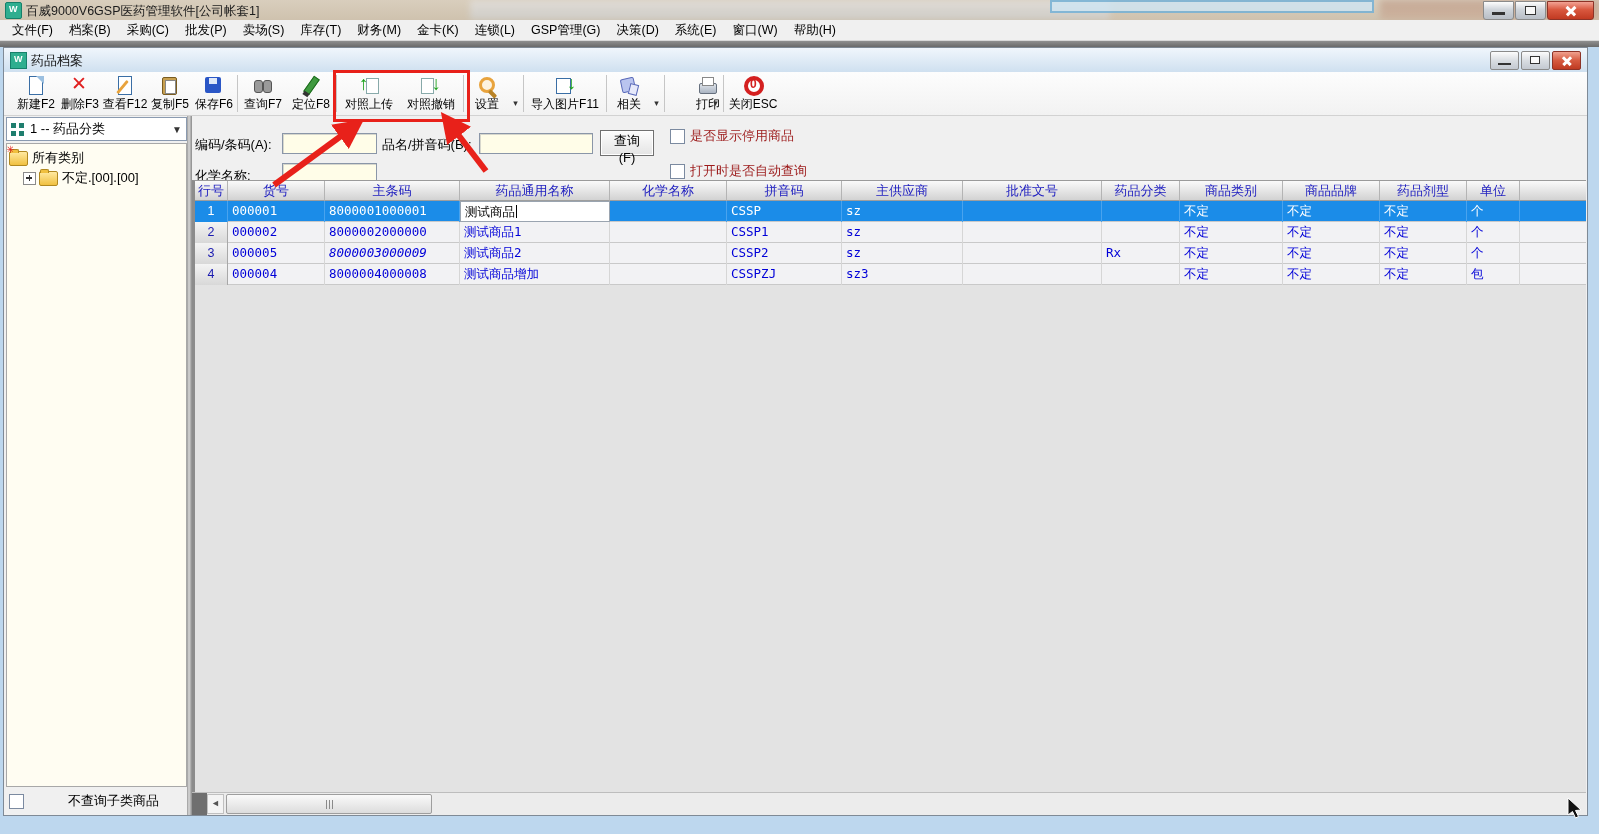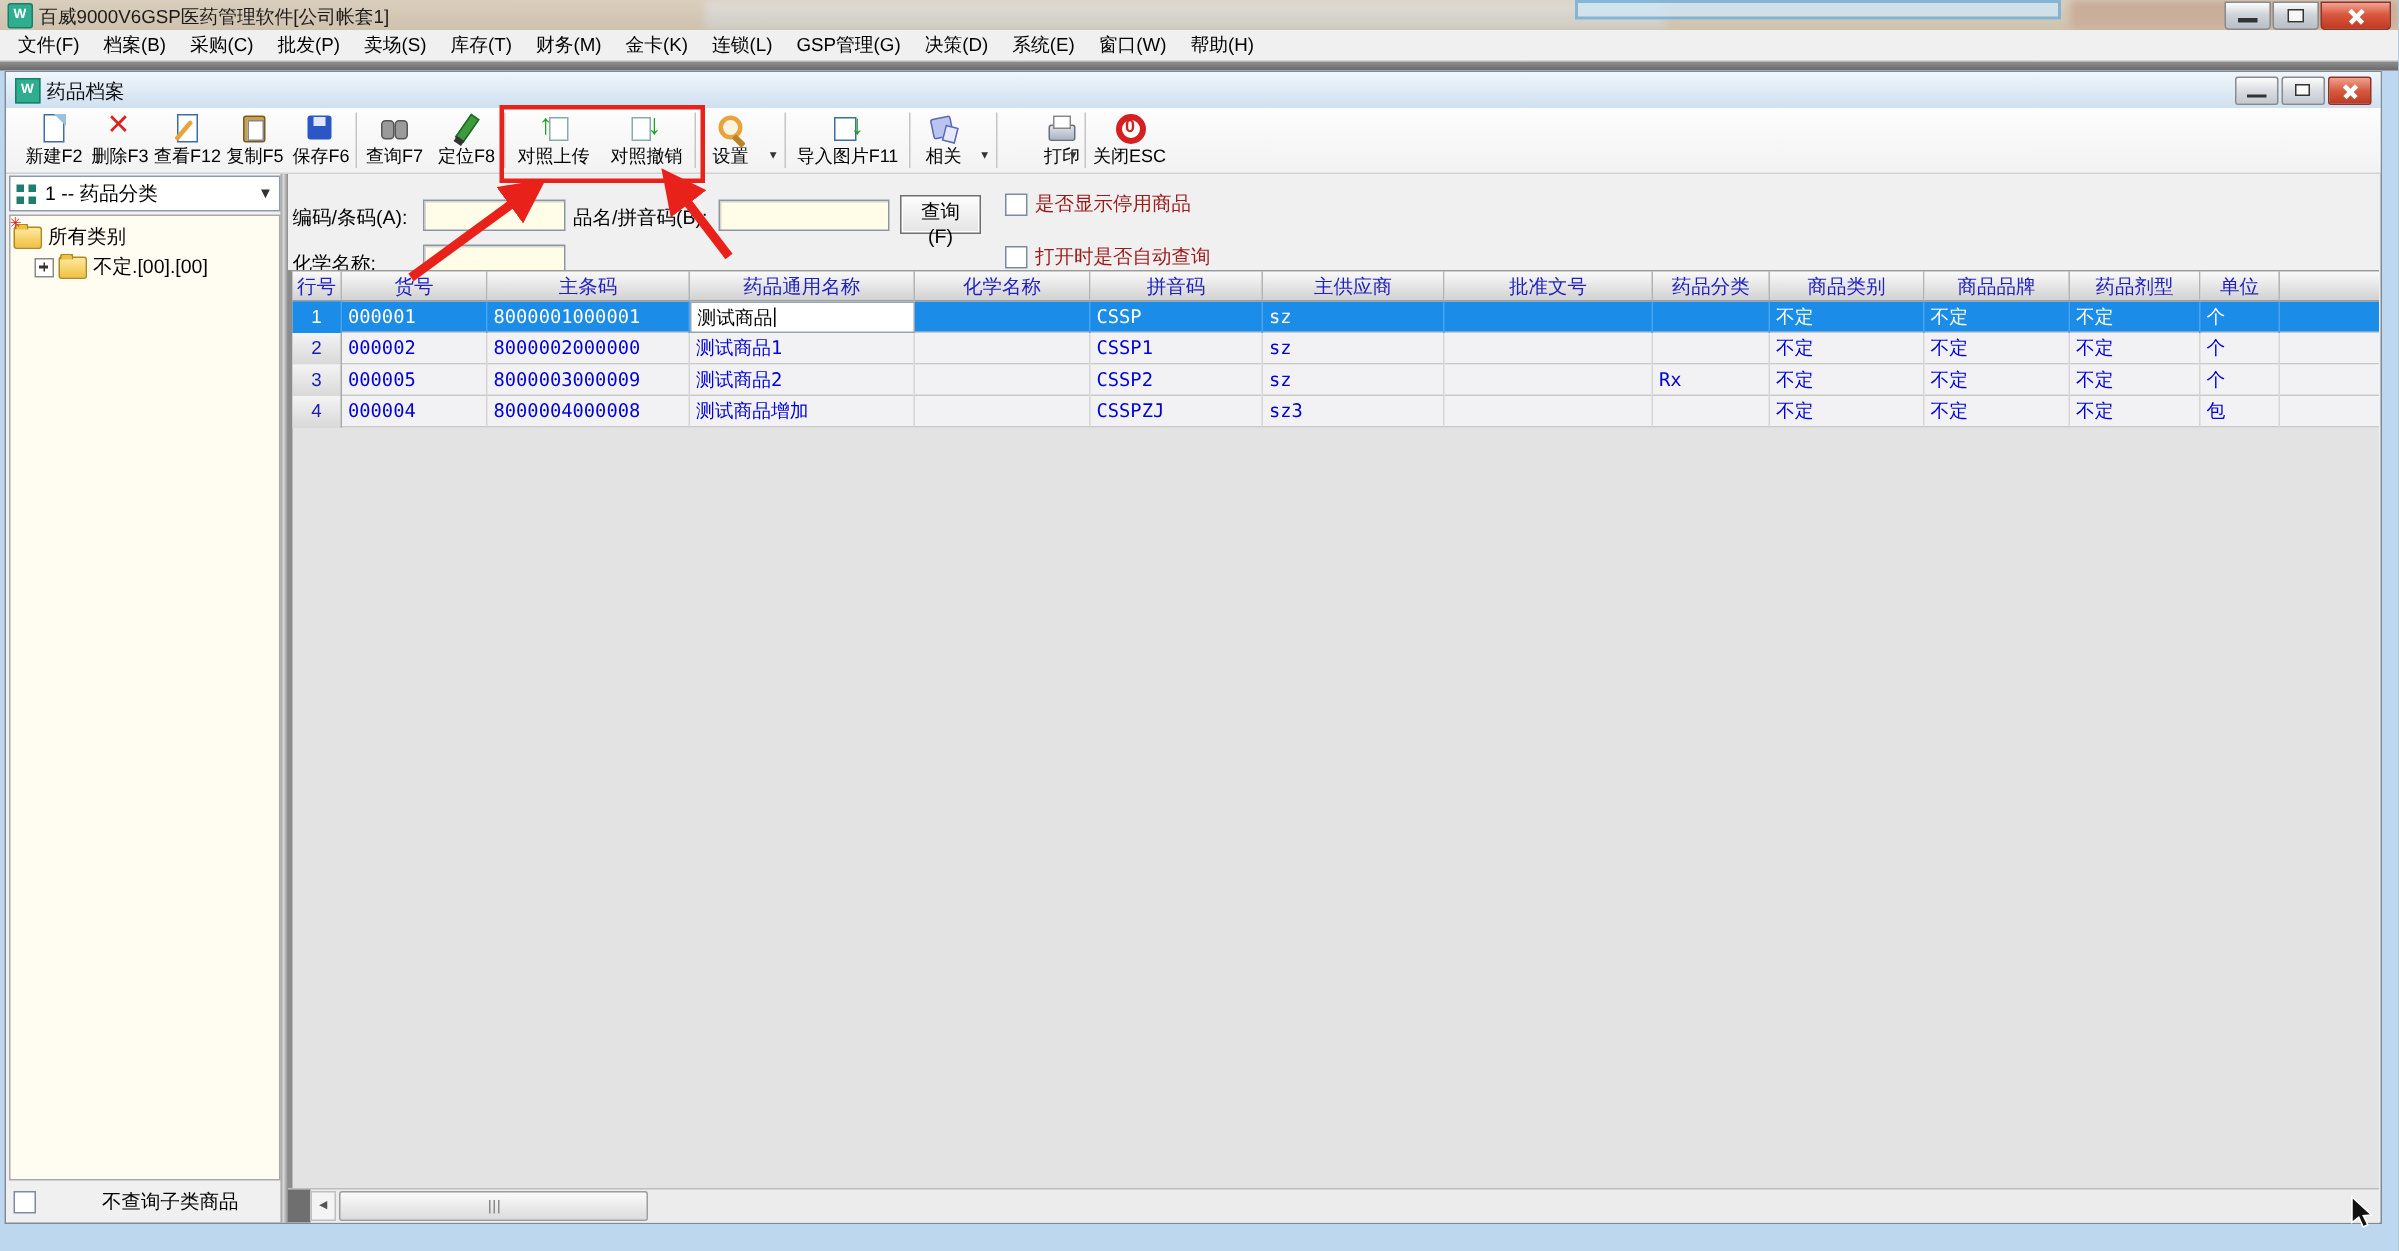--- a/index.html
+++ b/index.html
@@ -354,21 +354,21 @@
                 <span class="g-cell" style="width: 78px;"></span>
                 <span class="g-cell" style="width: 103px;">不定</span>
                 <span class="g-cell" style="width: 97px;">不定</span>
                 <span class="g-cell" style="width: 87px;">不定</span>
                 <span class="g-cell" style="width: 53px;">个</span>
                 <span class="g-cell" style="width: 75px;"></span>
               </div>
               <div class="gr">
                 <span class="g-cell g-num" style="width: 33px;">3</span>
                 <span class="g-cell" style="width: 97px;">000005</span>
-                <span class="g-cell" style="width: 135px;">8000003000009</span>
+                <span class="g-cell" style="width: 135px; font-style: italic;">8000003000009</span>
                 <span class="g-cell" style="width: 150px;">测试商品2</span>
                 <span class="g-cell" style="width: 117px;"></span>
                 <span class="g-cell" style="width: 115px;">CSSP2</span>
                 <span class="g-cell" style="width: 121px;">sz</span>
                 <span class="g-cell" style="width: 139px;"></span>
                 <span class="g-cell" style="width: 78px;">Rx</span>
                 <span class="g-cell" style="width: 103px;">不定</span>
                 <span class="g-cell" style="width: 97px;">不定</span>
                 <span class="g-cell" style="width: 87px;">不定</span>
                 <span class="g-cell" style="width: 53px;">个</span>

